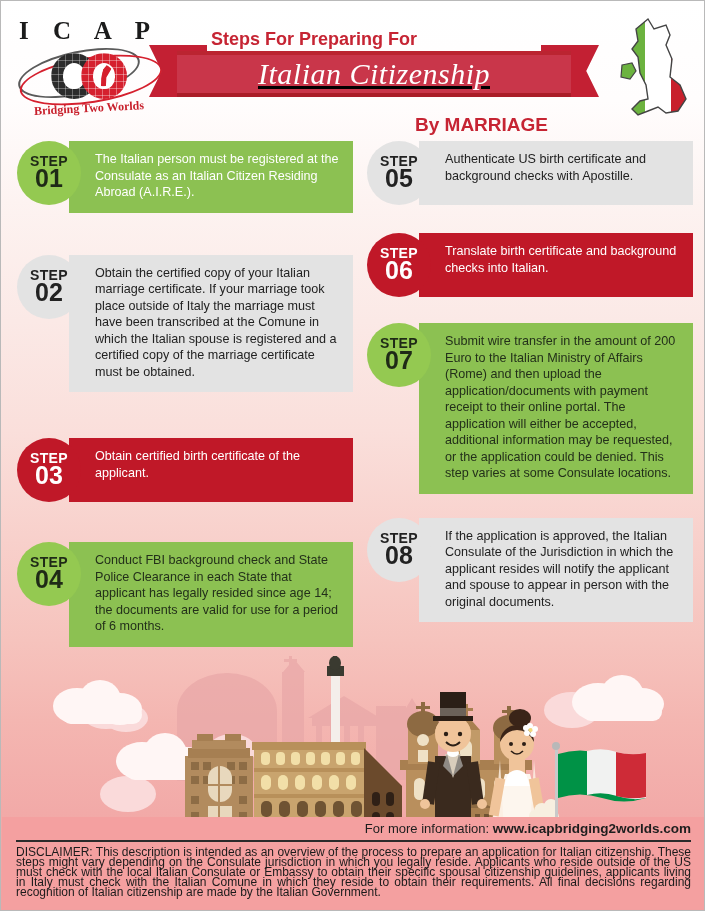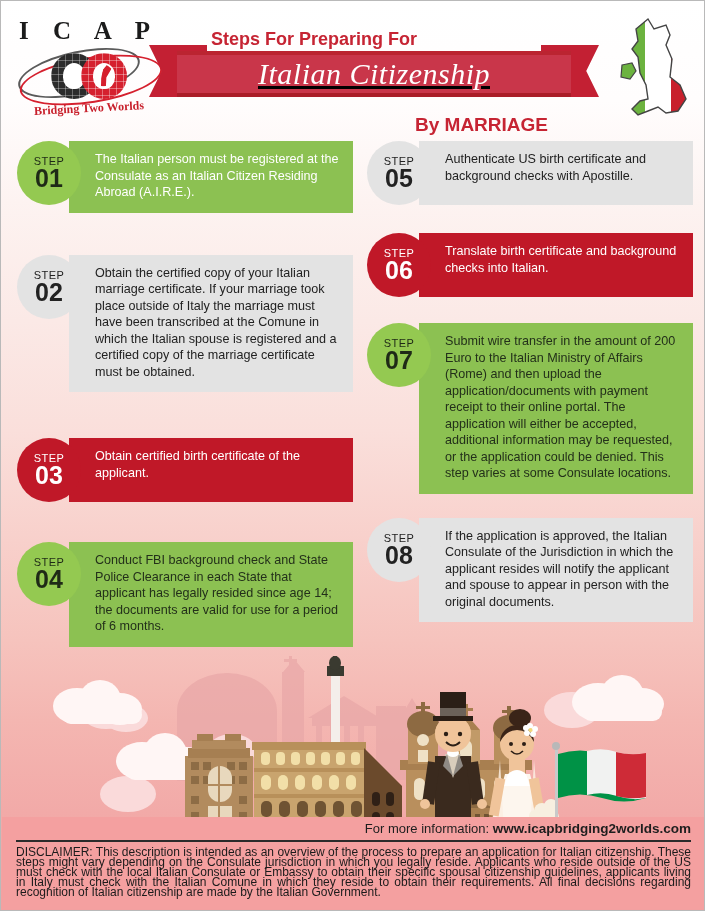--- a/index.html
+++ b/index.html
@@ -116,21 +116,21 @@
     box-sizing:border-box;
     font-size:12.6px;line-height:16.5px;
   }
   .step-badge{
     position:absolute;left:0;top:0;
     width:64px;height:64px;border-radius:50%;
     display:flex;flex-direction:column;align-items:center;justify-content:center;
     z-index:2;
   }
   .step-badge .s-lab{
-    font-size:11px;font-weight:normal;letter-spacing:.4px;line-height:12px;
+    font-size:14px;font-weight:bold;letter-spacing:.4px;line-height:12px;
   }
   .step-badge .s-num{
     font-size:25px;font-weight:bold;line-height:25px;margin-top:-1px;
   }
 
   
   .p-green  .step-box{background:#8cc152;color:#23301a;}
   .p-green  .step-badge{background:#94c951;color:#1f2a17;}
   .p-green-w .step-box{background:#8cc152;color:#ffffff;}
   .p-green-w .step-badge{background:#94c951;color:#1f2a17;}

